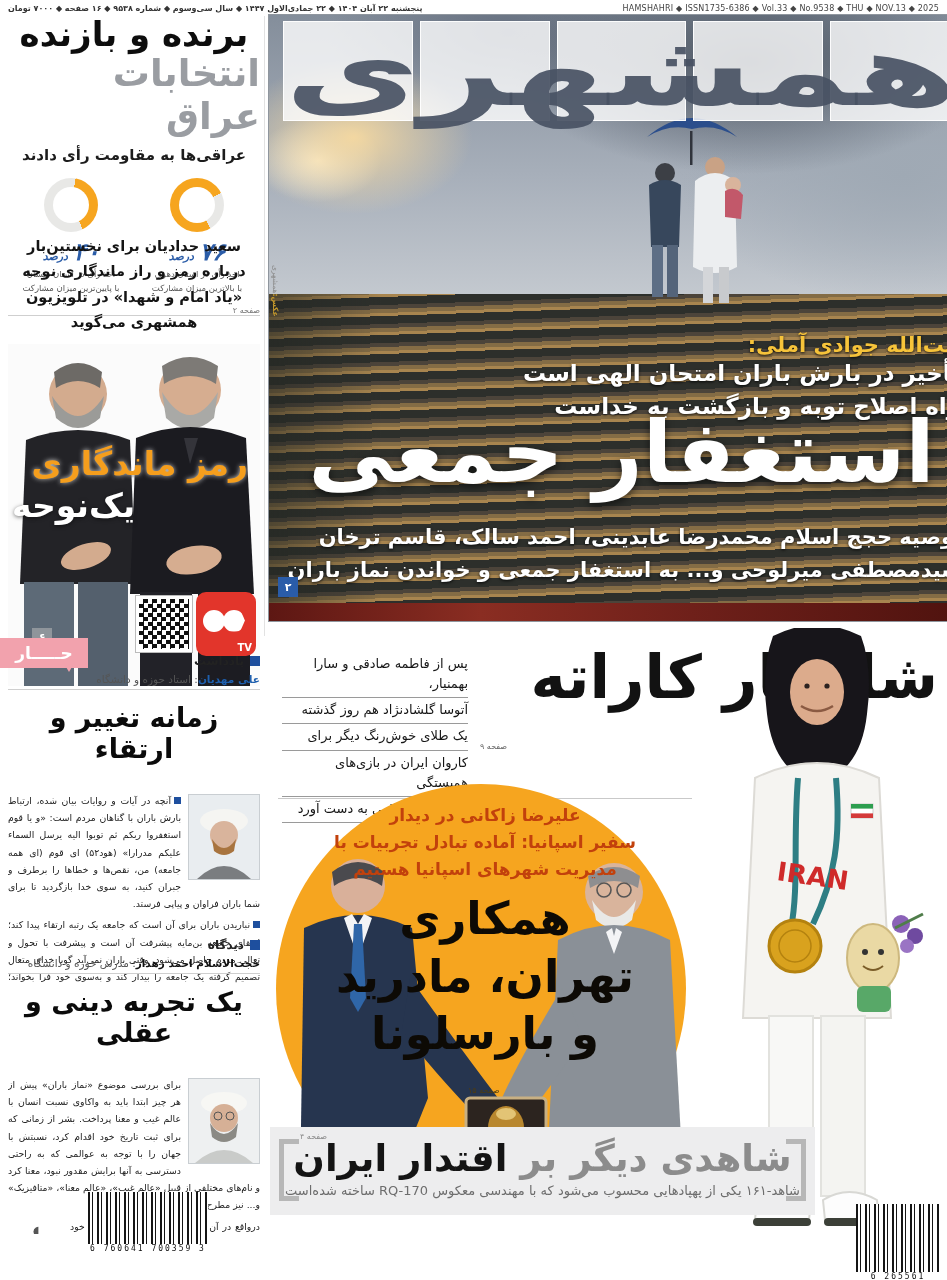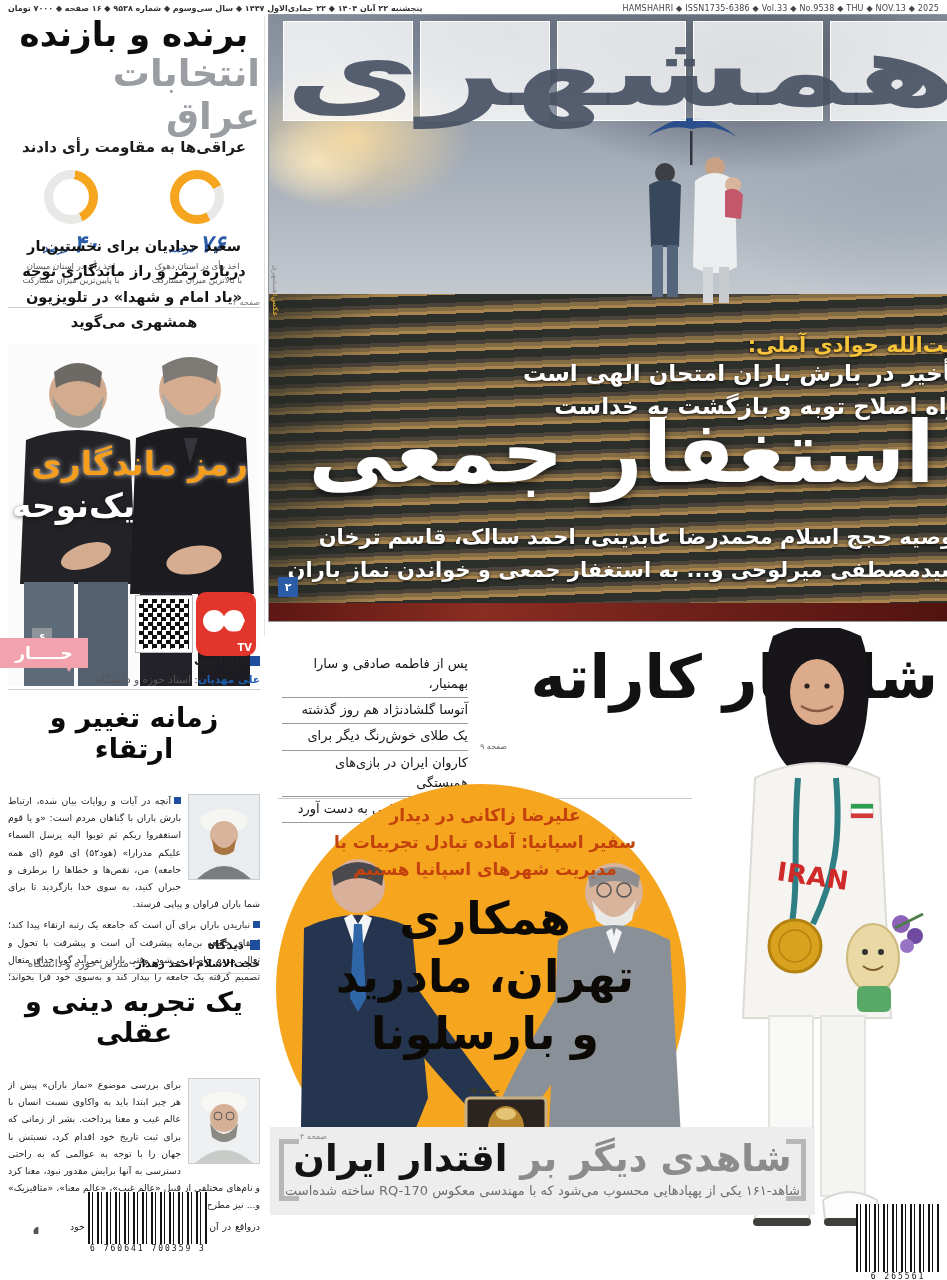--- a/index.html
+++ b/index.html
@@ -44,21 +44,21 @@
   .pagebadge{width:20px;height:20px;display:flex;align-items:center;justify-content:center;
       font-size:11px;font-weight:bold;color:#fff;}
   .badge-blue{position:absolute;left:9px;bottom:24px;background:#2a5ca8;}
   .credit{position:absolute;left:2px;top:250px;writing-mode:vertical-rl;font-size:7.5px;color:#8d8d8d;}
   .credit b{color:#c69a2b;}
 
   
   .iraq{position:absolute;left:8px;top:16px;width:252px;}
   .iraq .t1{font-size:34px;font-weight:bold;text-align:center;color:#0d0d0d;line-height:1.1;}
   .iraq .t2{font-size:37px;font-weight:bold;color:#9a9da2;line-height:1.15;}
-  .iraq .sub{font-size:15px;font-weight:bold;text-align:center;margin-top:0;color:#1c1c1c;}
+  .iraq .sub{font-size:15px;font-weight:bold;text-align:center;margin-top:8px;color:#1c1c1c;}
   .donut-row{display:flex;justify-content:space-around;margin-top:14px;}
   .donut-cell{width:112px;text-align:center;}
   .donut{width:54px;height:54px;border-radius:50%;margin:0 auto;position:relative;}
   .donut::after{content:"";position:absolute;inset:9px;background:#fff;border-radius:50%;}
   .pct{margin-top:6px;color:#2a5ca8;font-weight:bold;font-style:italic;}
   .pct .num{font-size:24px;}
   .pct .unit{font-size:11px;}
   .dcap{font-size:8.5px;color:#555;line-height:1.6;margin-top:2px;}
   .iraq .pnote{font-size:8px;color:#777;margin-top:10px;}
   .rule{height:1px;background:#cfcfcf;}

